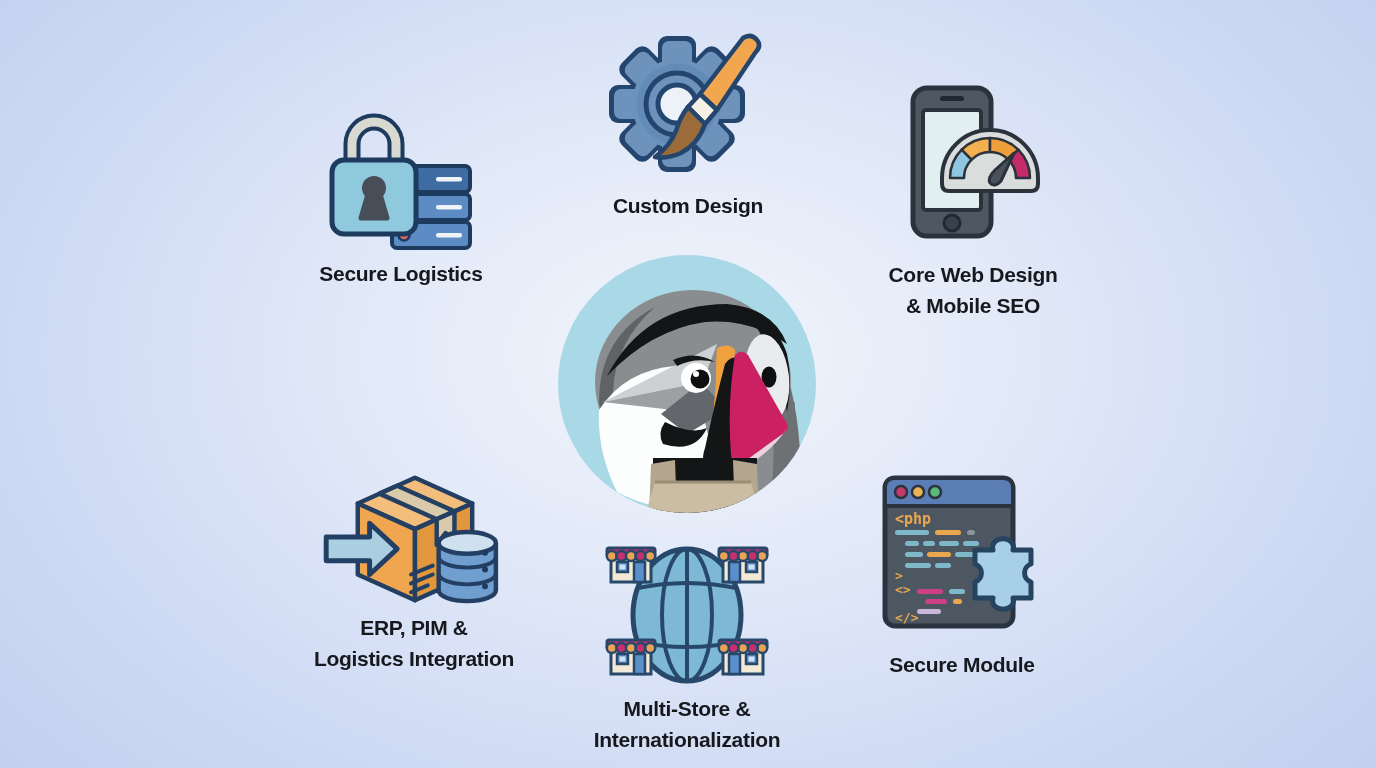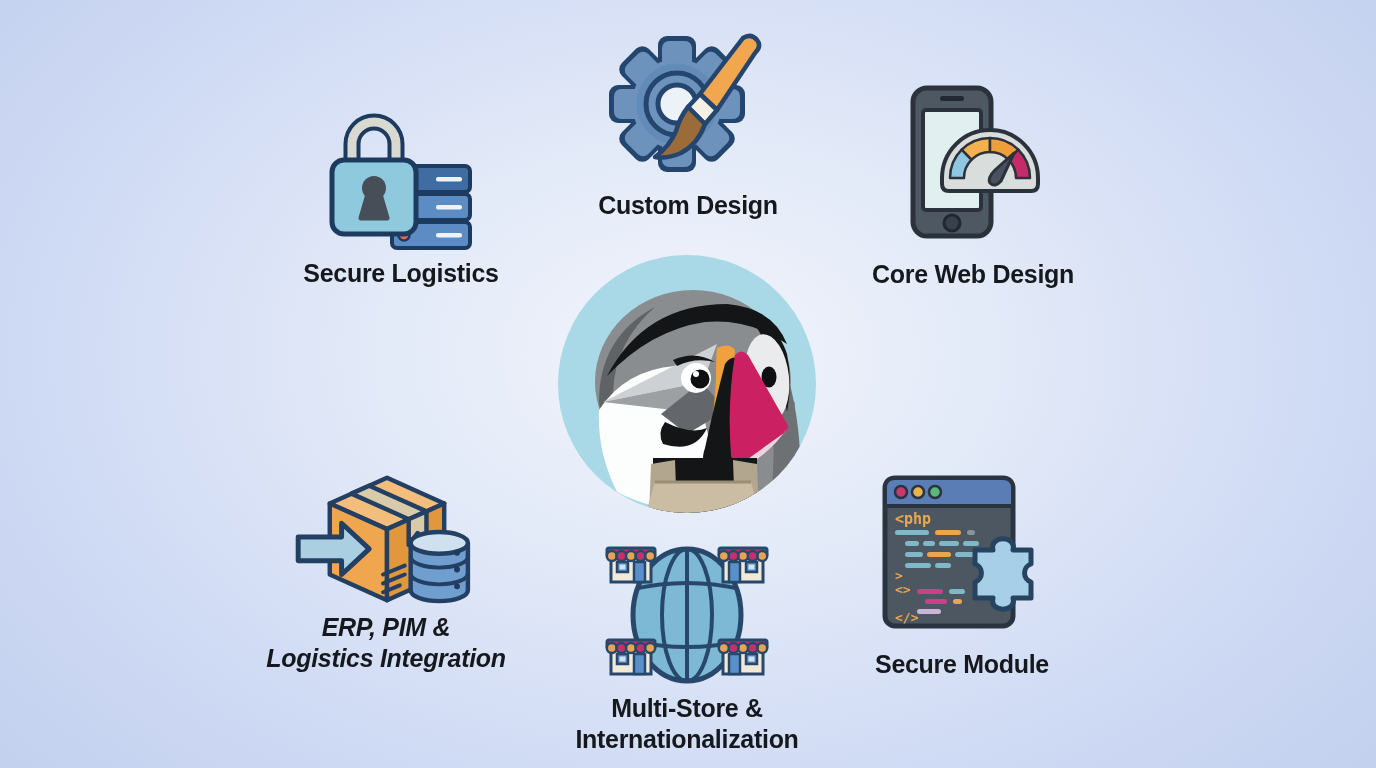--- a/index.html
+++ b/index.html
@@ -4,26 +4,26 @@
 <style>
   html,body{margin:0;padding:0;background:#c3d1ef;}
   .stage{
     position:relative;width:1376px;height:768px;overflow:hidden;
     background:radial-gradient(ellipse 900px 620px at 50% 46%, #f1f4fb 0%, #e3eaf8 34%, #cfdaf4 72%, #c3d1ef 100%);
     font-family:"Liberation Sans","DejaVu Sans",sans-serif;
   }
   .feature{position:absolute;width:260px;text-align:center;}
   .feature svg{display:block;margin:0 auto;}
   .label{
-    font-weight:700;color:#15181d;font-size:25px;line-height:31px;letter-spacing:-0.3px;
+    font-weight:700;color:#15181d;font-size:21px;line-height:31px;letter-spacing:-0.3px;
   }
   .f0{left:271px;top:84px;}  .f0 .label{margin-top:6px;}
   .f1{left:558px;top:28px;}  .f1 .label{margin-top:0px;}
   .f2{left:843px;top:82px;}  .f2 .label{margin-top:15px;}
-  .f3{left:256px;top:464px;font-style:italic;} .f3 .label{margin-top:0px;}
+  .f3{left:284px;top:464px;} .f3 .label{margin-top:0px;}
   .f4{left:557px;top:540px;} .f4 .label{margin-top:3px;}
   .f5{left:832px;top:468px;} .f5 .label{margin-top:11px;}
   .mascot{position:absolute;left:555px;top:252px;width:264px;height:264px;}
   .codetext{font-family:"DejaVu Sans Mono","Liberation Mono",monospace;font-weight:bold;}
 </style>
 </head>
 <body>
 
 <div class="stage">
 
@@ -104,20 +104,21 @@
         <path d="M55 96 A48 48 0 0 1 151 96 L151 102 Q151 109 144 109 L62 109 Q55 109 55 102 Z" fill="#d9dddb" stroke="#2b323c" stroke-width="4" stroke-linejoin="round"></path>
         <path d="M63 96 A40 40 0 0 1 74.7 67.7 L84.6 77.6 A26 26 0 0 0 77 96 Z" fill="#8fc6e0" stroke="#2b323c" stroke-width="2.5" stroke-linejoin="round"></path>
         <path d="M74.7 67.7 A40 40 0 0 1 103 56 L103 70 A26 26 0 0 0 84.6 77.6 Z" fill="#f3b04e" stroke="#2b323c" stroke-width="2.5" stroke-linejoin="round"></path>
         <path d="M103 56 A40 40 0 0 1 131.3 67.7 L121.4 77.6 A26 26 0 0 0 103 70 Z" fill="#ee9f3c" stroke="#2b323c" stroke-width="2.5" stroke-linejoin="round"></path>
         <path d="M131.3 67.7 A40 40 0 0 1 143 96 L129 96 A26 26 0 0 0 121.4 77.6 Z" fill="#c52a69" stroke="#2b323c" stroke-width="2.5" stroke-linejoin="round"></path>
         <path d="M127 71 L108 88 Q100 96 103 101 Q108 106 114 99 Z" fill="#49525c" stroke="#2b323c" stroke-width="3" stroke-linejoin="round"></path>
       </g>
     </svg>
     <div class="label">
       <div>Core Web Design</div>
+      <div>&amp; Mobile SEO</div>
     </div>
   </div>
 
   <div class="feature f3">
     <svg width="190" height="148" viewBox="0 0 190 150">
       <g stroke="#233f63" stroke-width="4.5" stroke-linejoin="round">
         <polygon points="38,40 96,14 154,40 96,66" fill="#f3bd7b"></polygon>
         <polygon points="38,40 96,66 96,138 38,112" fill="#efa64e"></polygon>
         <polygon points="96,66 154,40 154,112 96,138" fill="#e3973c"></polygon>
         <polygon points="60,30 78,22 136,48 118,56" fill="#d9cba9"></polygon>

